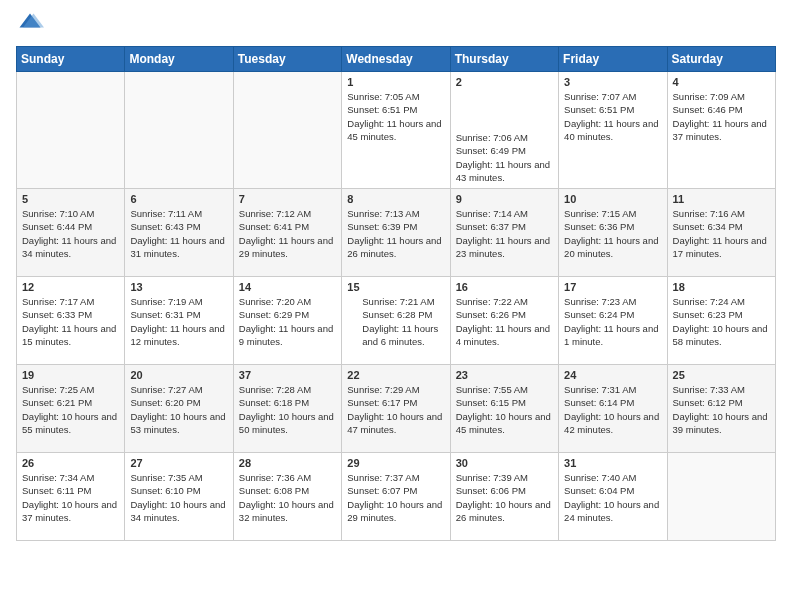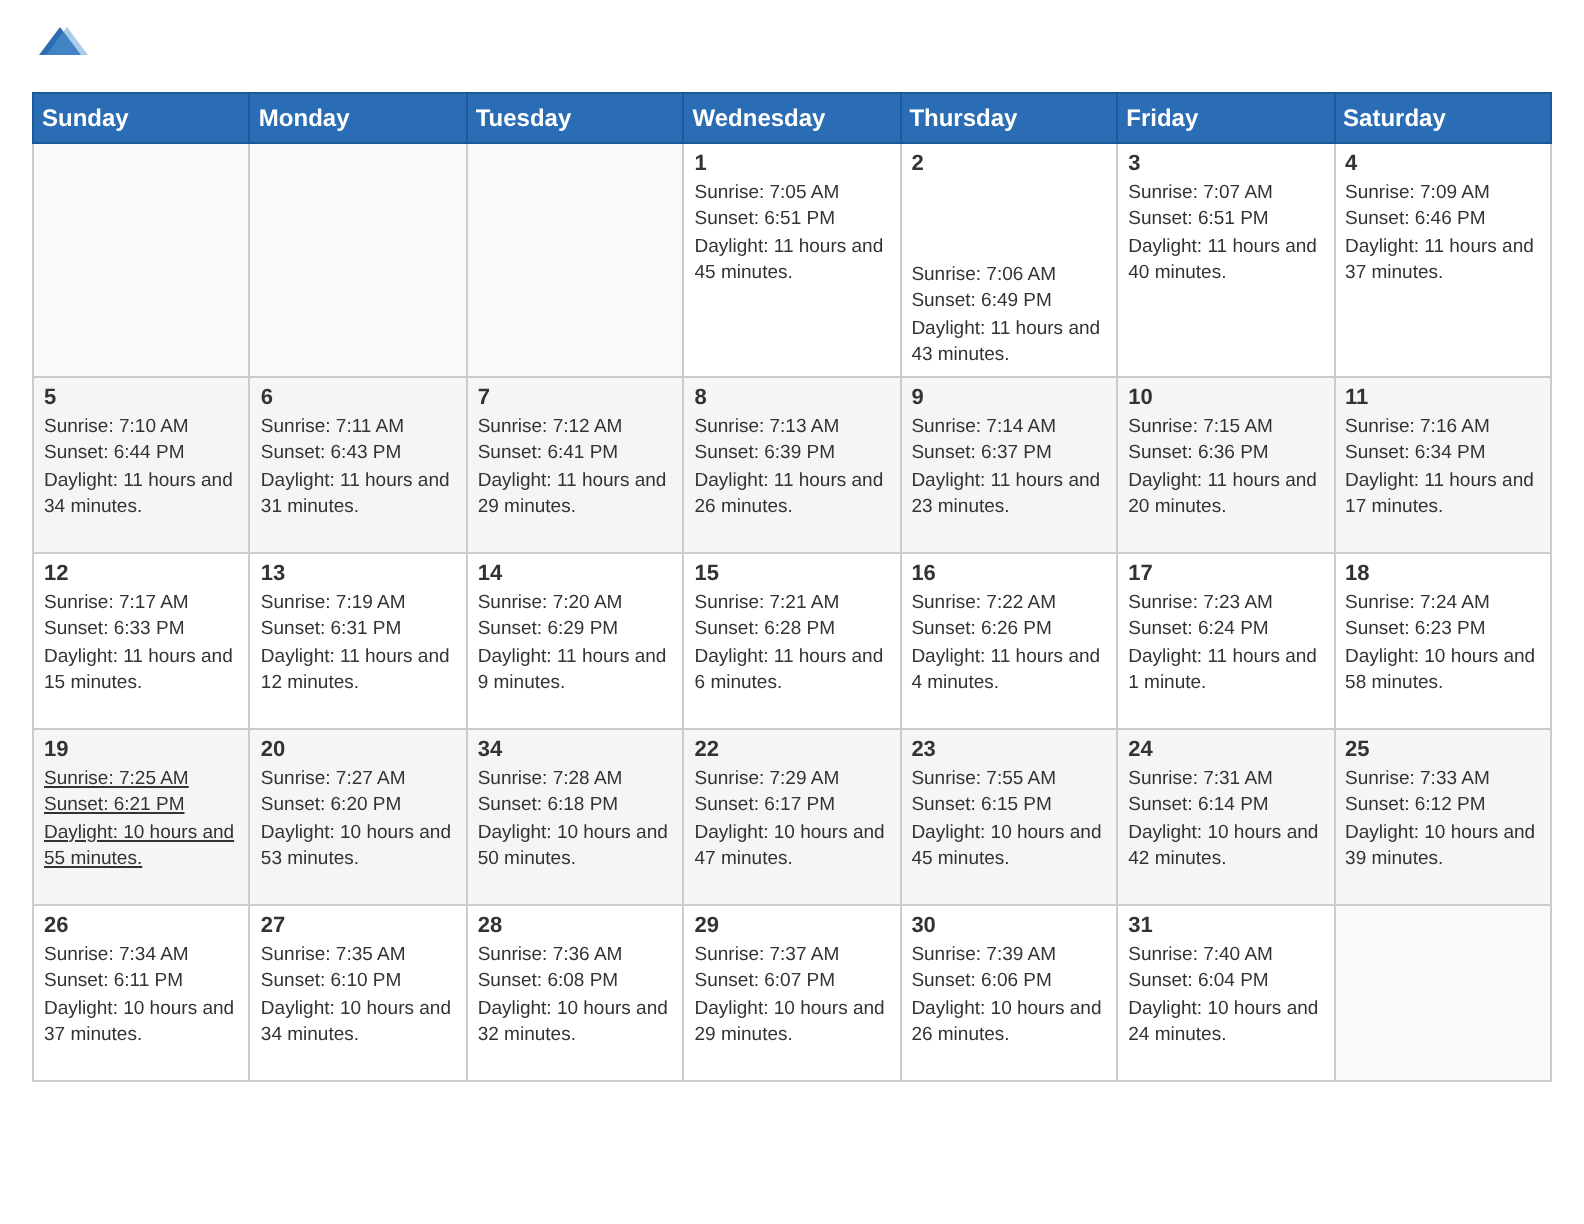--- a/index.html
+++ b/index.html
@@ -220,21 +220,21 @@
 Daylight: 11 hours and 12 minutes.</div>
           </td>
           <td>
             <span class="day-number">14</span>
             <div class="day-info" style="white-space: pre-line;">Sunrise: 7:20 AM
 Sunset: 6:29 PM
 Daylight: 11 hours and 9 minutes.</div>
           </td>
           <td>
             <span class="day-number">15</span>
-            <div class="day-info" style="white-space: pre-line;">Sunrise: 7:21 AM
+            <div class="day-info" style="white-space: pre-line; margin-left: 15px;">Sunrise: 7:21 AM
 Sunset: 6:28 PM
 Daylight: 11 hours and 6 minutes.</div>
           </td>
           <td>
             <span class="day-number">16</span>
             <div class="day-info" style="white-space: pre-line;">Sunrise: 7:22 AM
 Sunset: 6:26 PM
 Daylight: 11 hours and 4 minutes.</div>
           </td>
           <td>
@@ -246,32 +246,32 @@
           <td>
             <span class="day-number">18</span>
             <div class="day-info" style="white-space: pre-line;">Sunrise: 7:24 AM
 Sunset: 6:23 PM
 Daylight: 10 hours and 58 minutes.</div>
           </td>
         </tr>
         <tr>
           <td>
             <span class="day-number">19</span>
-            <div class="day-info" style="white-space: pre-line; text-decoration: underline;">Sunrise: 7:25 AM
+            <div class="day-info" style="white-space: pre-line;">Sunrise: 7:25 AM
 Sunset: 6:21 PM
 Daylight: 10 hours and 55 minutes.</div>
           </td>
           <td>
             <span class="day-number">20</span>
             <div class="day-info" style="white-space: pre-line;">Sunrise: 7:27 AM
 Sunset: 6:20 PM
 Daylight: 10 hours and 53 minutes.</div>
           </td>
           <td>
-            <span class="day-number">34</span>
+            <span class="day-number">37</span>
             <div class="day-info" style="white-space: pre-line;">Sunrise: 7:28 AM
 Sunset: 6:18 PM
 Daylight: 10 hours and 50 minutes.</div>
           </td>
           <td>
             <span class="day-number">22</span>
             <div class="day-info" style="white-space: pre-line;">Sunrise: 7:29 AM
 Sunset: 6:17 PM
 Daylight: 10 hours and 47 minutes.</div>
           </td>

